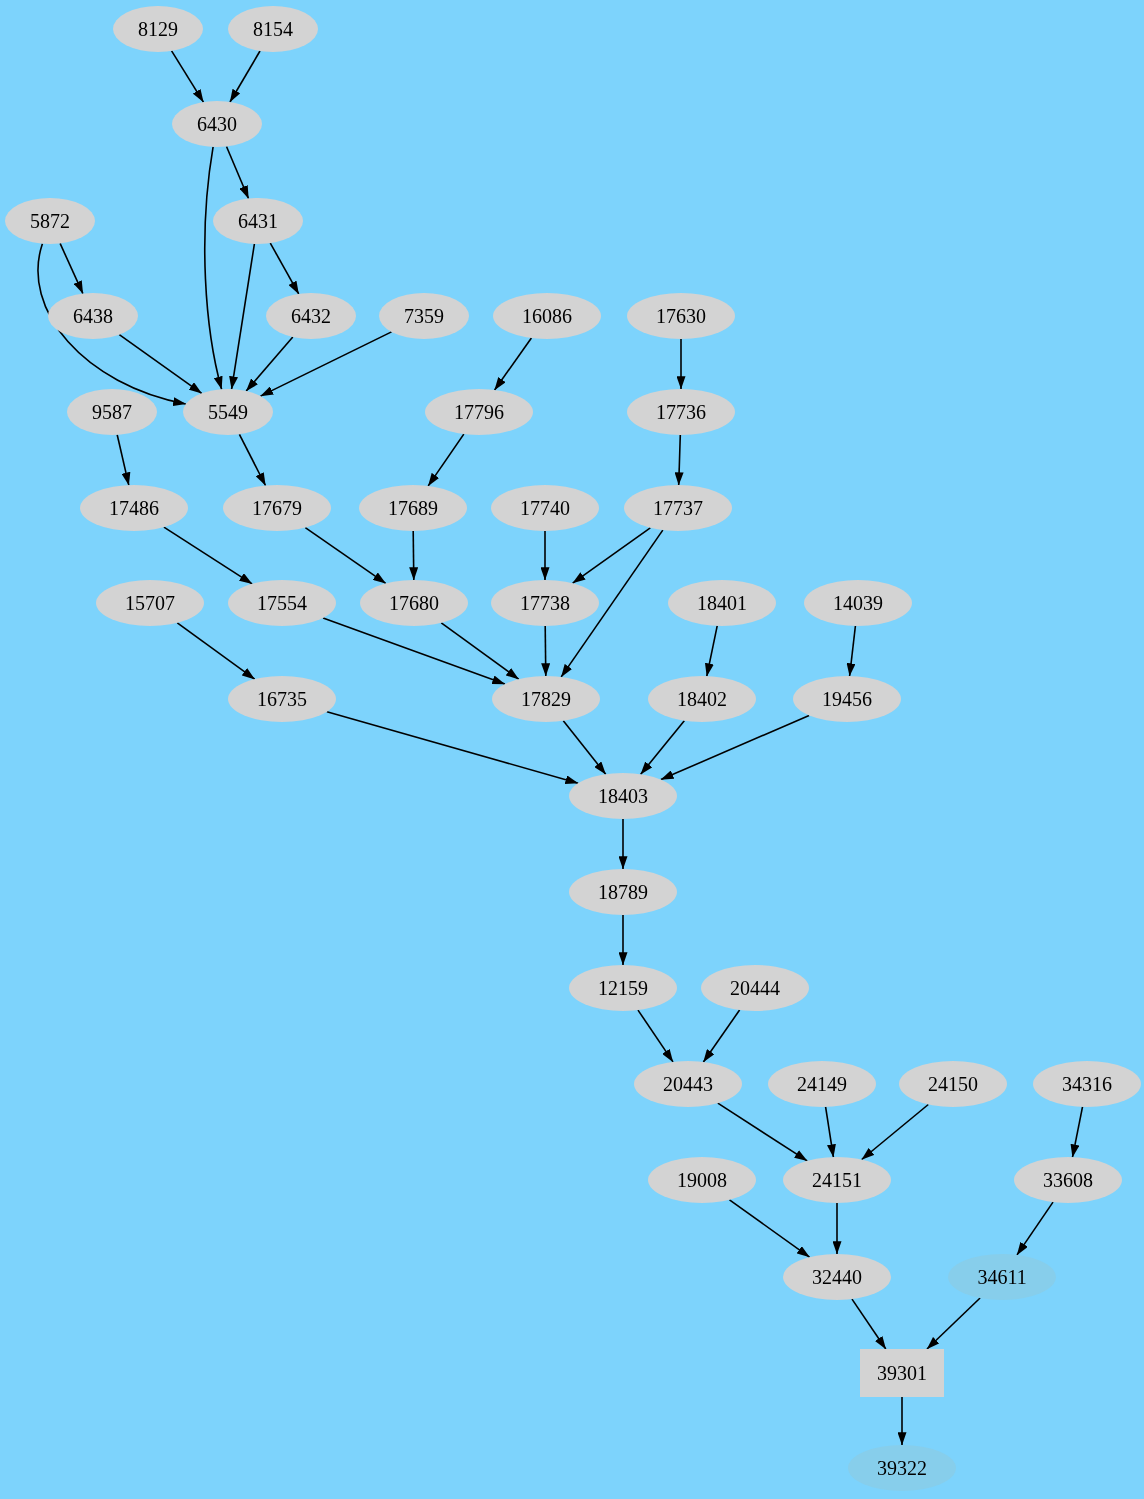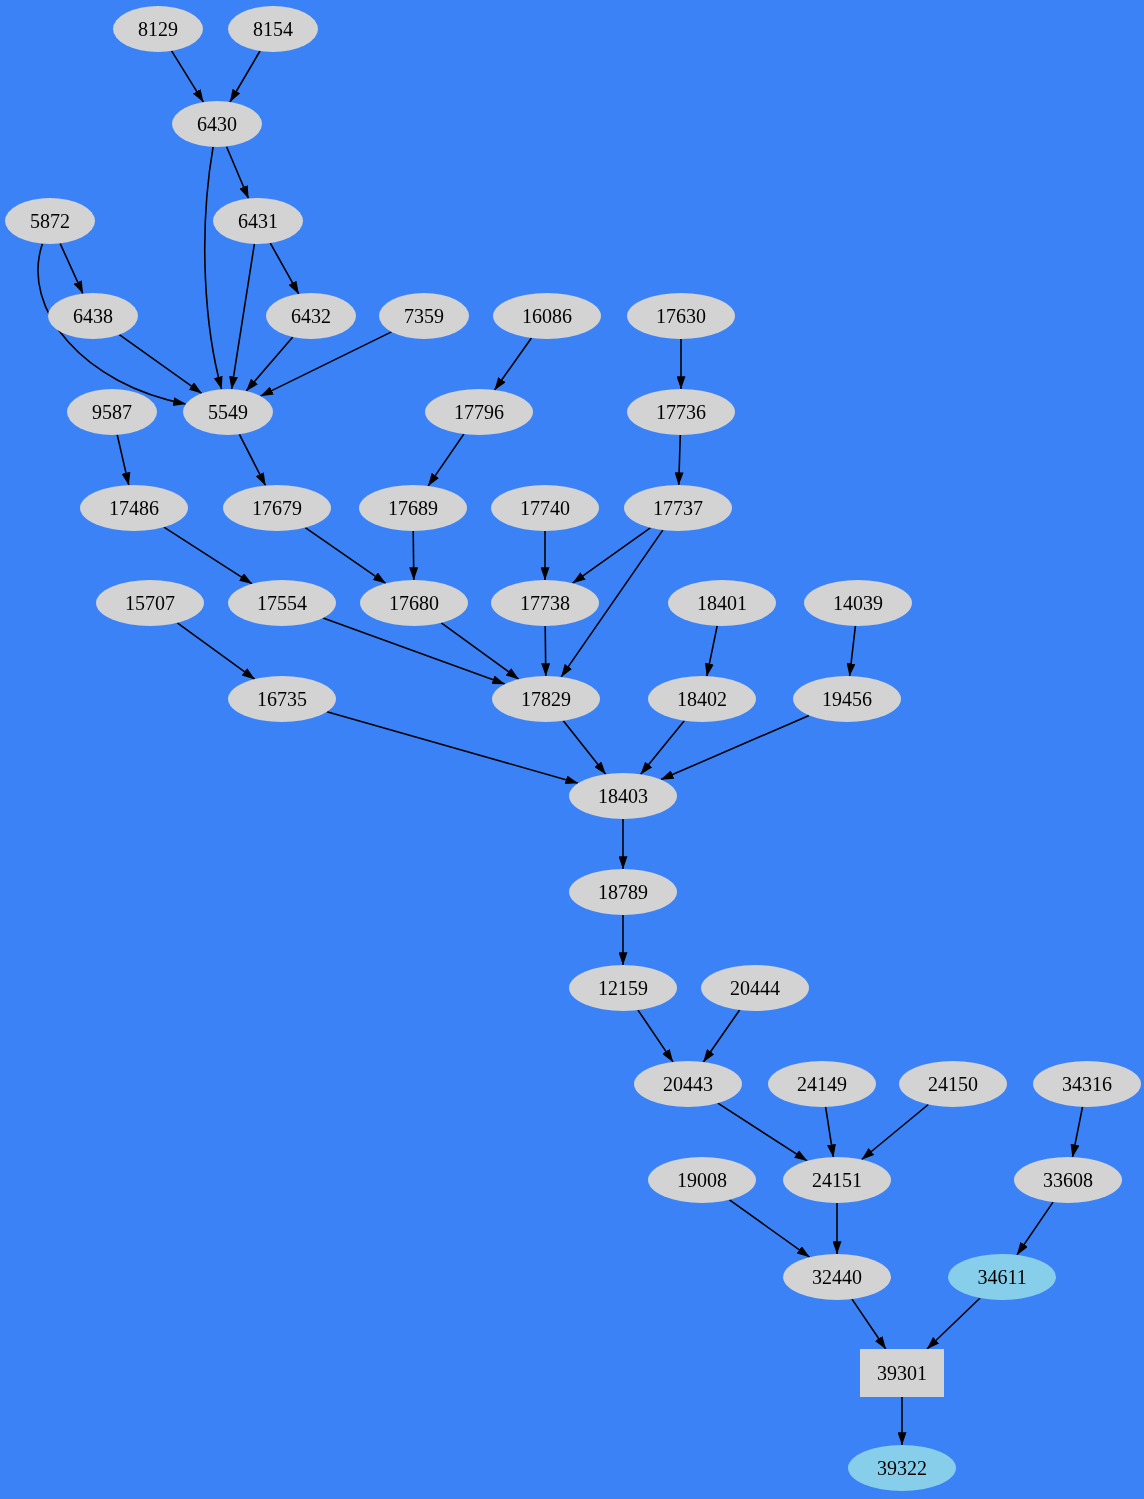--- a/index.html
+++ b/index.html
@@ -1,20 +1,20 @@
 <!DOCTYPE html>
 <html><head>
 <meta charset="utf-8">
 <style>
   html, body { margin: 0; padding: 0; background: #ffffff; }
   .graph-wrap {
     width: 1144px;
     height: 1499px;
     position: relative;
-    background: #3b82f6;
+    background: #7dd3fc;
     overflow: hidden;
   }
   svg { display: block; }
   svg text {
     font-family: "Liberation Serif", "DejaVu Serif", serif;
     font-size: 20px;
     fill: #000000;
   }
 </style>
 </head>

